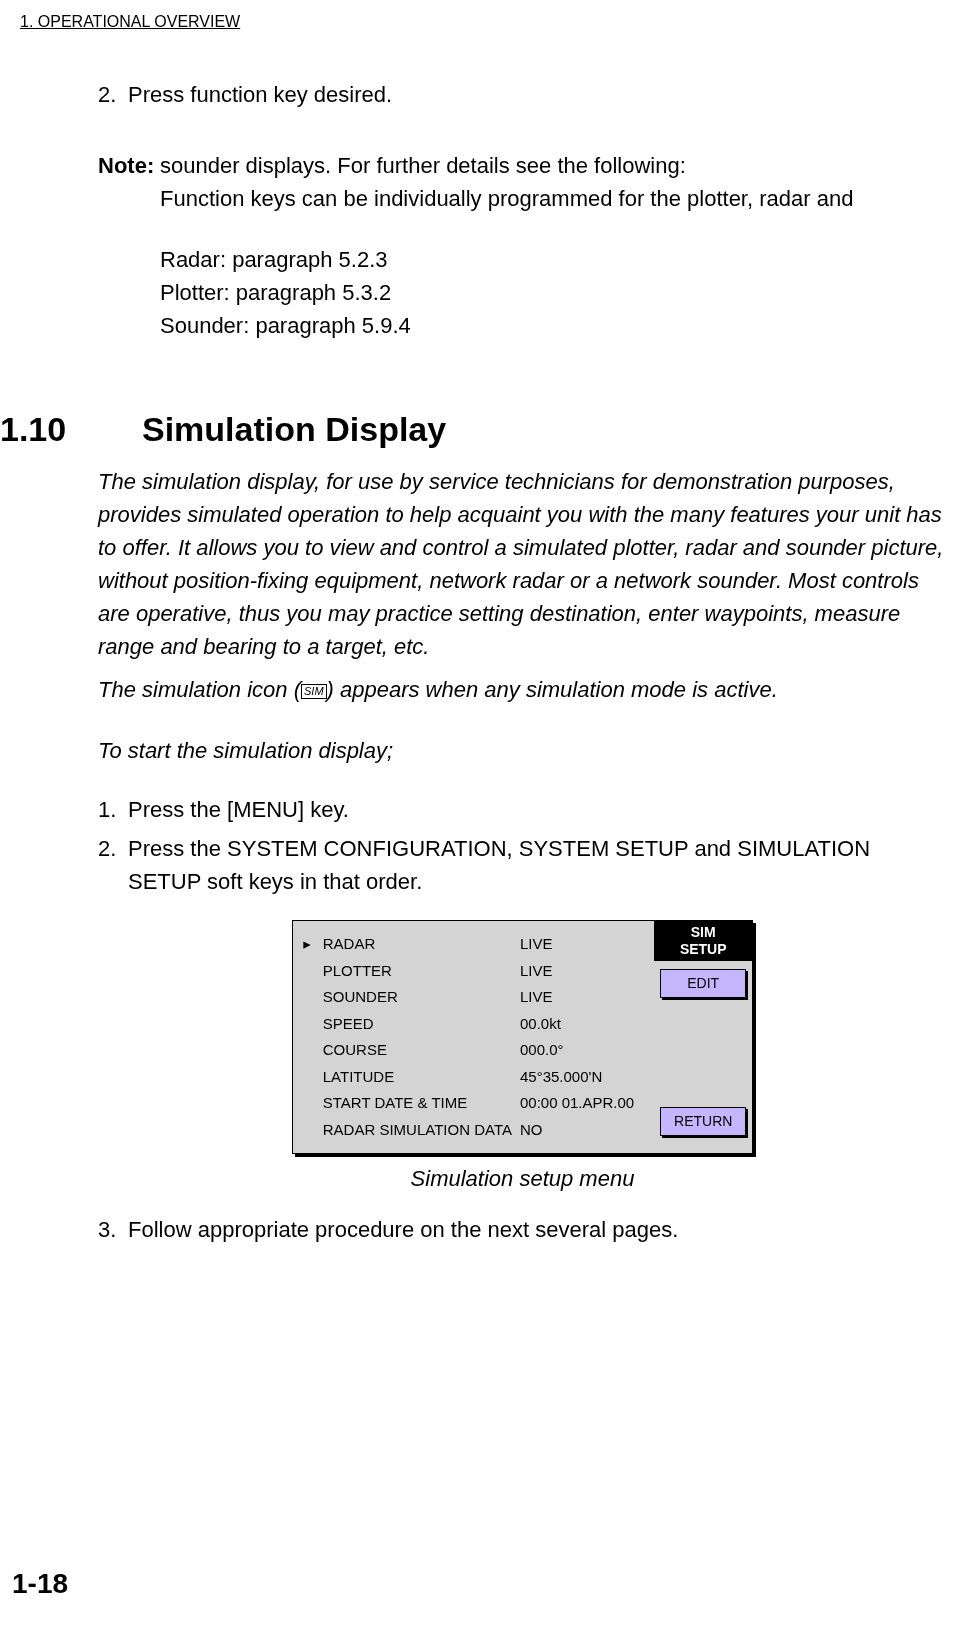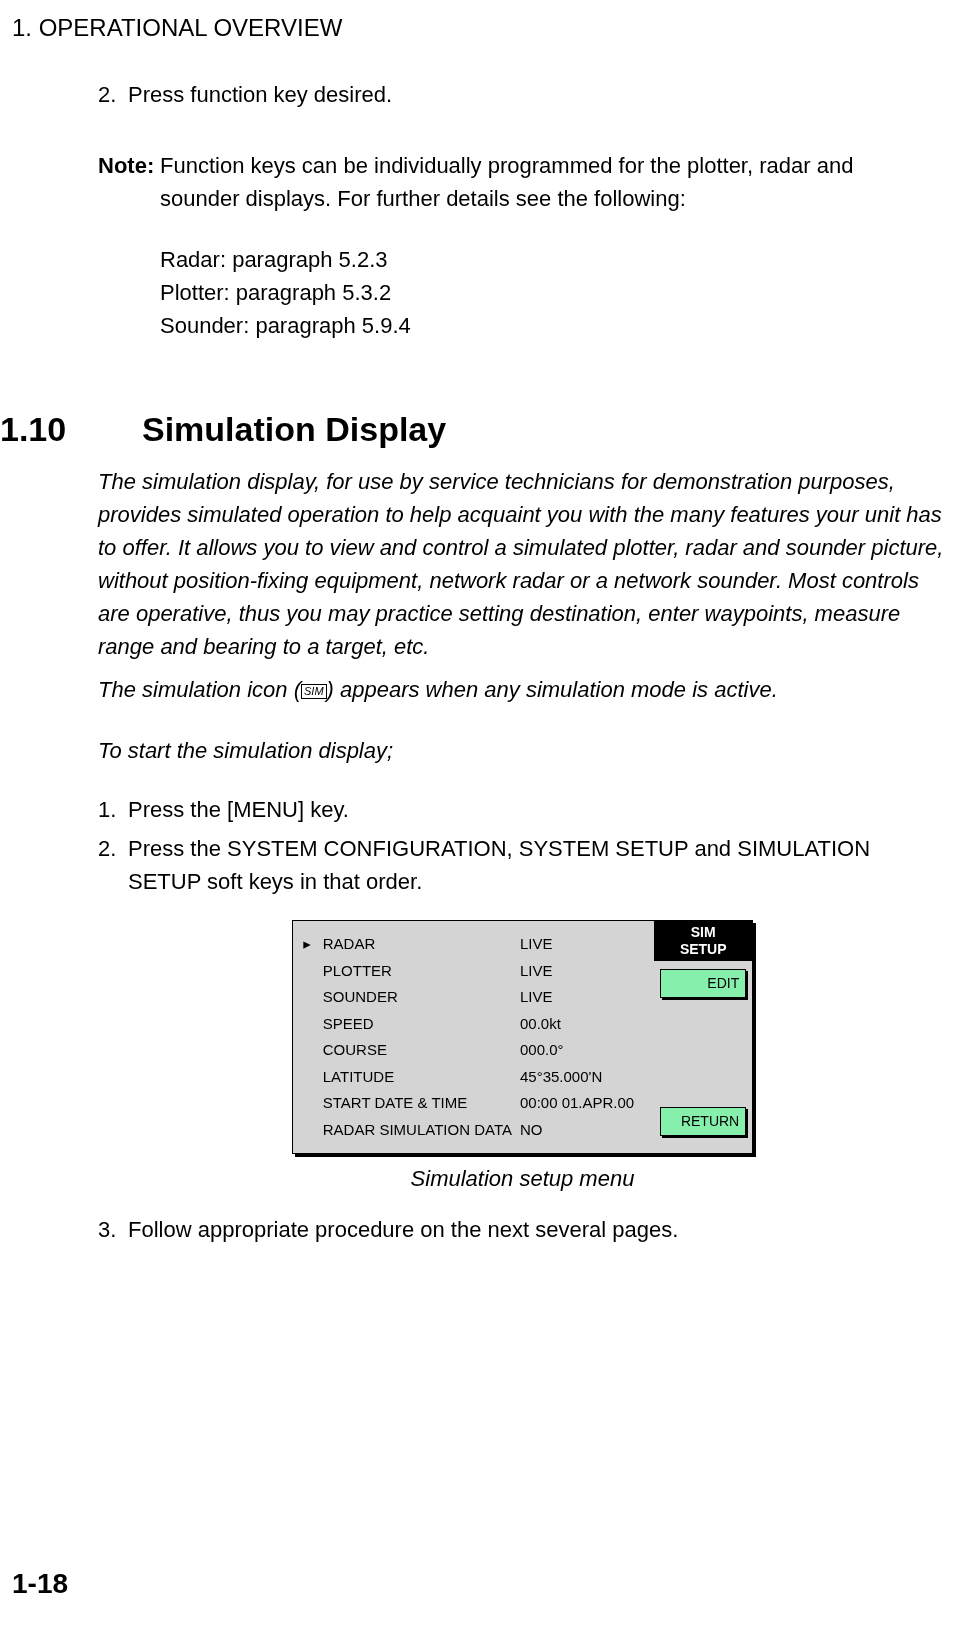--- a/index.html
+++ b/index.html
@@ -11,22 +11,23 @@
       color: #000;
       width: 961px;
       height: 1633px;
       position: relative;
       font-size: 22px;
       line-height: 1.5;
     }
     .page-header {
       position: absolute;
       top: 10px;
-      left: 12px;
-      font-size: 24px;
+      left: 20px;
+      font-size: 16px;
+      text-decoration: underline;
     }
     .content {
       position: absolute;
       top: 78px;
       left: 98px;
       right: 14px;
     }
     .num-item {
       display: flex;
       margin-bottom: 6px;
@@ -121,27 +122,27 @@
       background: #000;
       color: #fff;
       font-weight: bold;
       font-size: 14px;
       text-align: center;
       line-height: 1.2;
       padding: 3px 0;
       margin: 0 -6px 8px -6px;
     }
     .softkey {
-      background: #86efac;
+      background: #c4b5fd;
       border: 1px solid #000;
       box-shadow: 2px 2px 0 #000;
       font-size: 14px;
       padding: 6px 6px;
       margin-bottom: 6px;
-      text-align: right;
+      text-align: center;
     }
     .figure-caption {
       margin-top: 8px;
       text-align: center;
       font-style: italic;
     }
     .page-num {
       position: absolute;
       bottom: 28px;
       left: 12px;
@@ -159,22 +160,22 @@
 <div class="content">
   <div class="num-item">
     <div class="n">2.</div>
     <div>Press function key desired.</div>
   </div>
 
   <div class="note-block">
     <div class="note-row">
       <div class="note-label">Note:</div>
       <div class="note-body">
+        <div>sounder displays. For further details see the following:</div>
         <div>Function keys can be individually programmed for the plotter, radar and</div>
-        <div>sounder displays. For further details see the following:</div>
       </div>
     </div>
     <div class="refs">
       <div>Radar: paragraph 5.2.3</div>
       <div>Plotter: paragraph 5.3.2</div>
       <div>Sounder: paragraph 5.9.4</div>
     </div>
   </div>
 
   <div class="section-heading">

